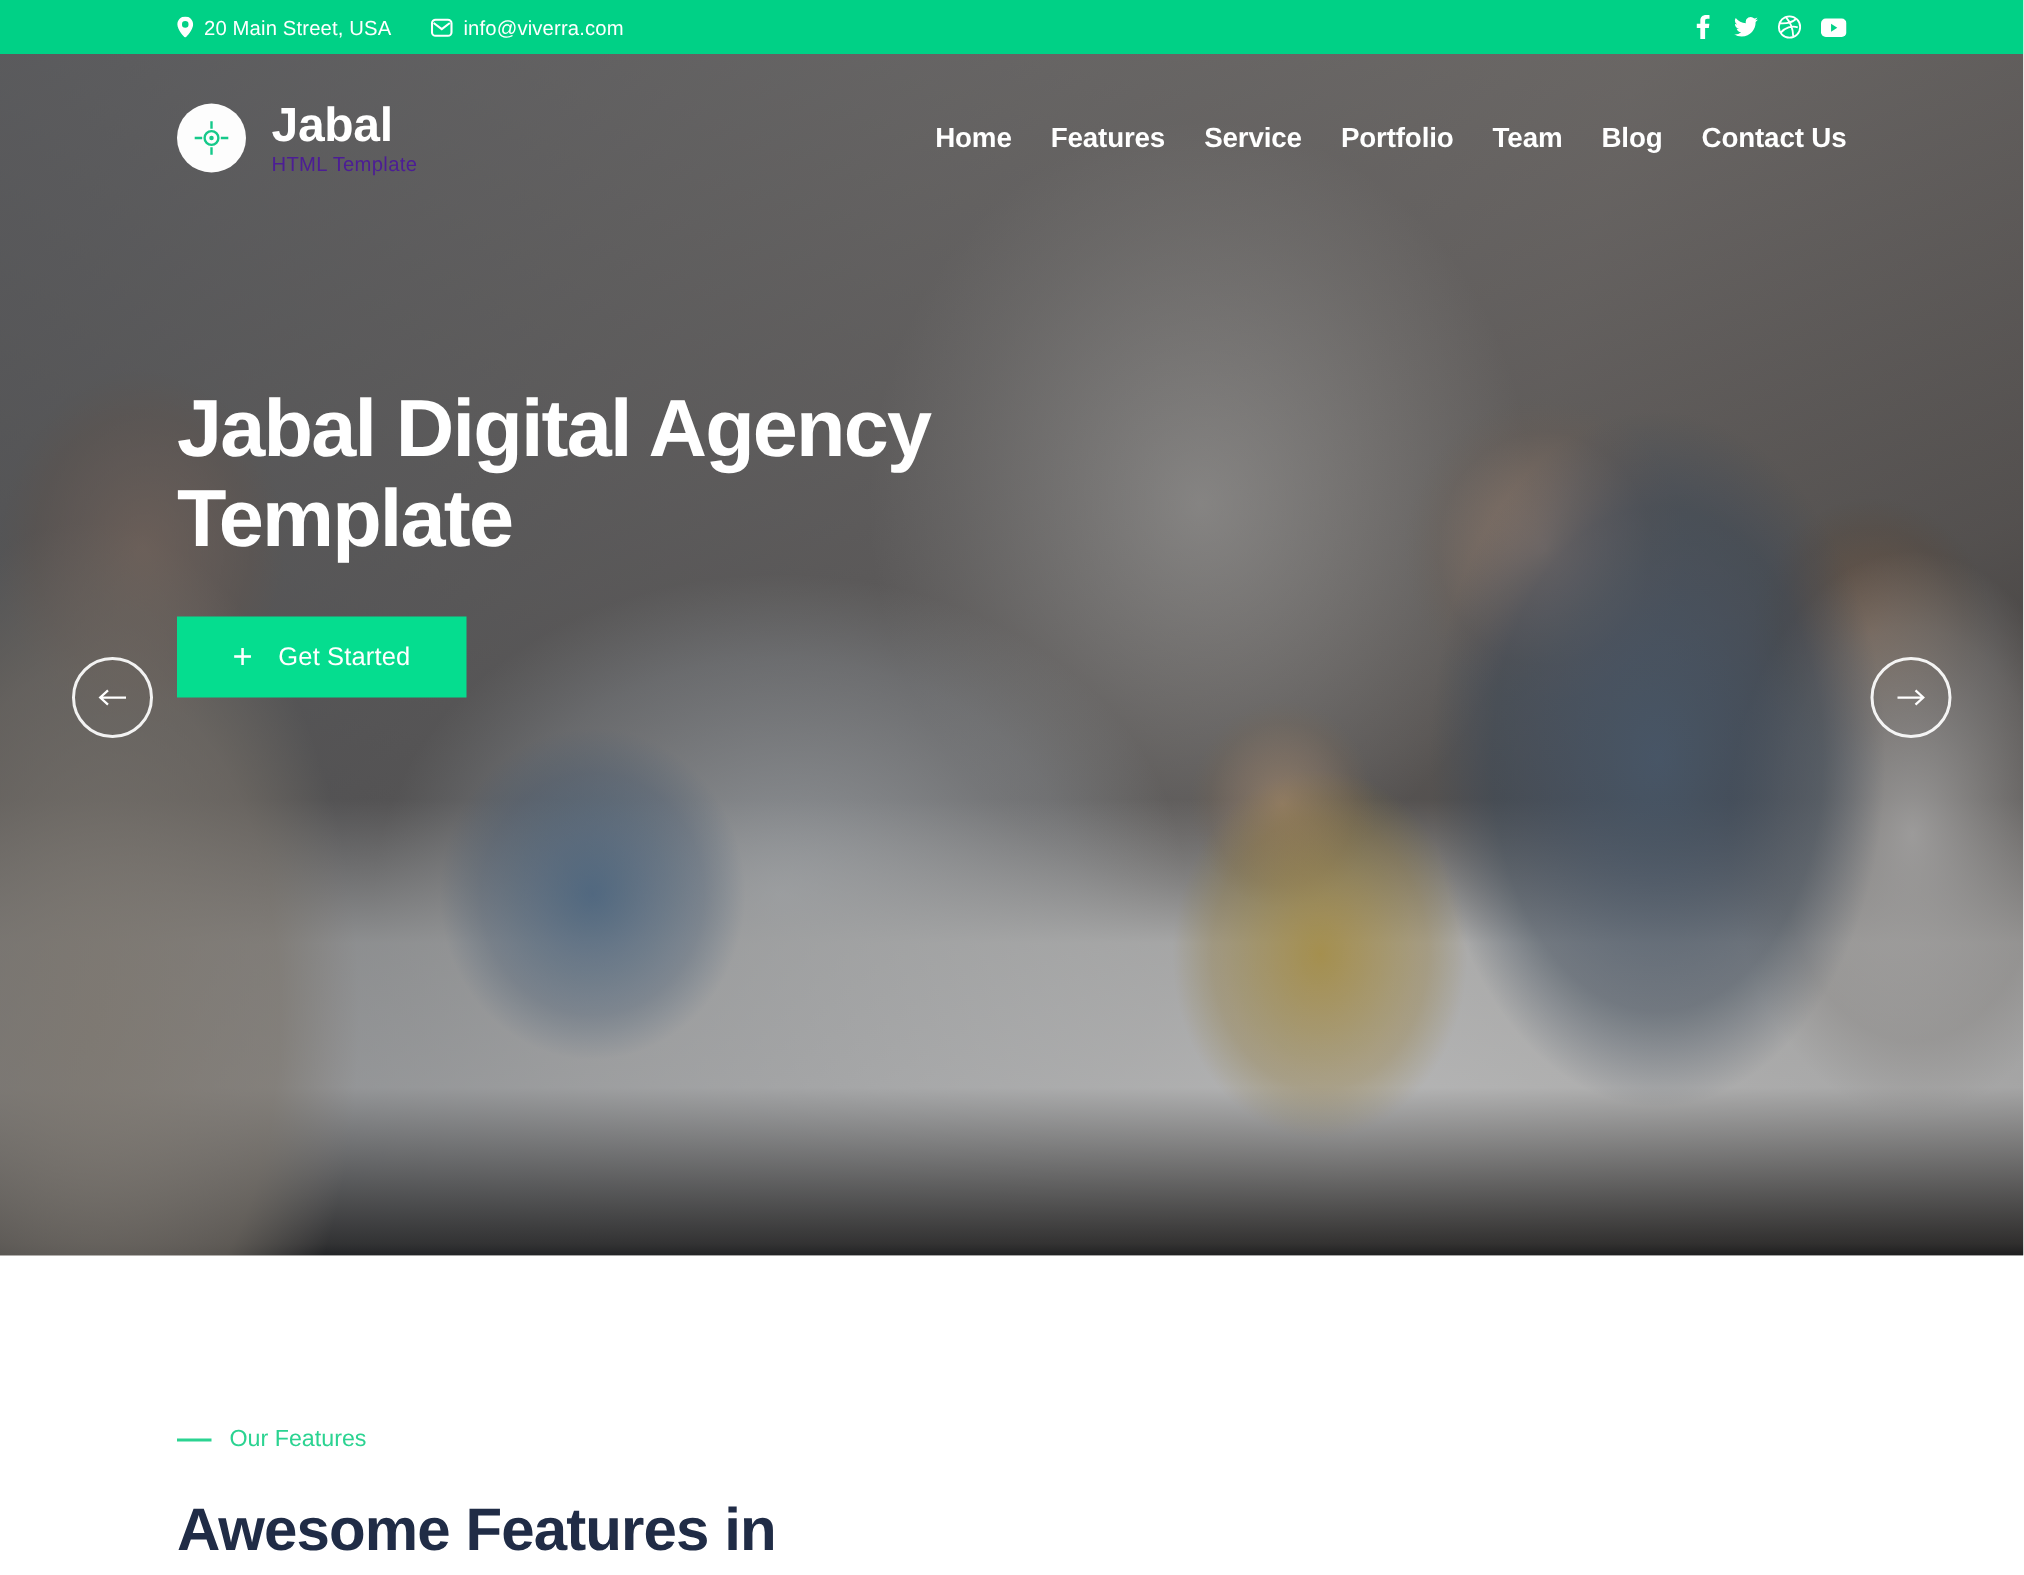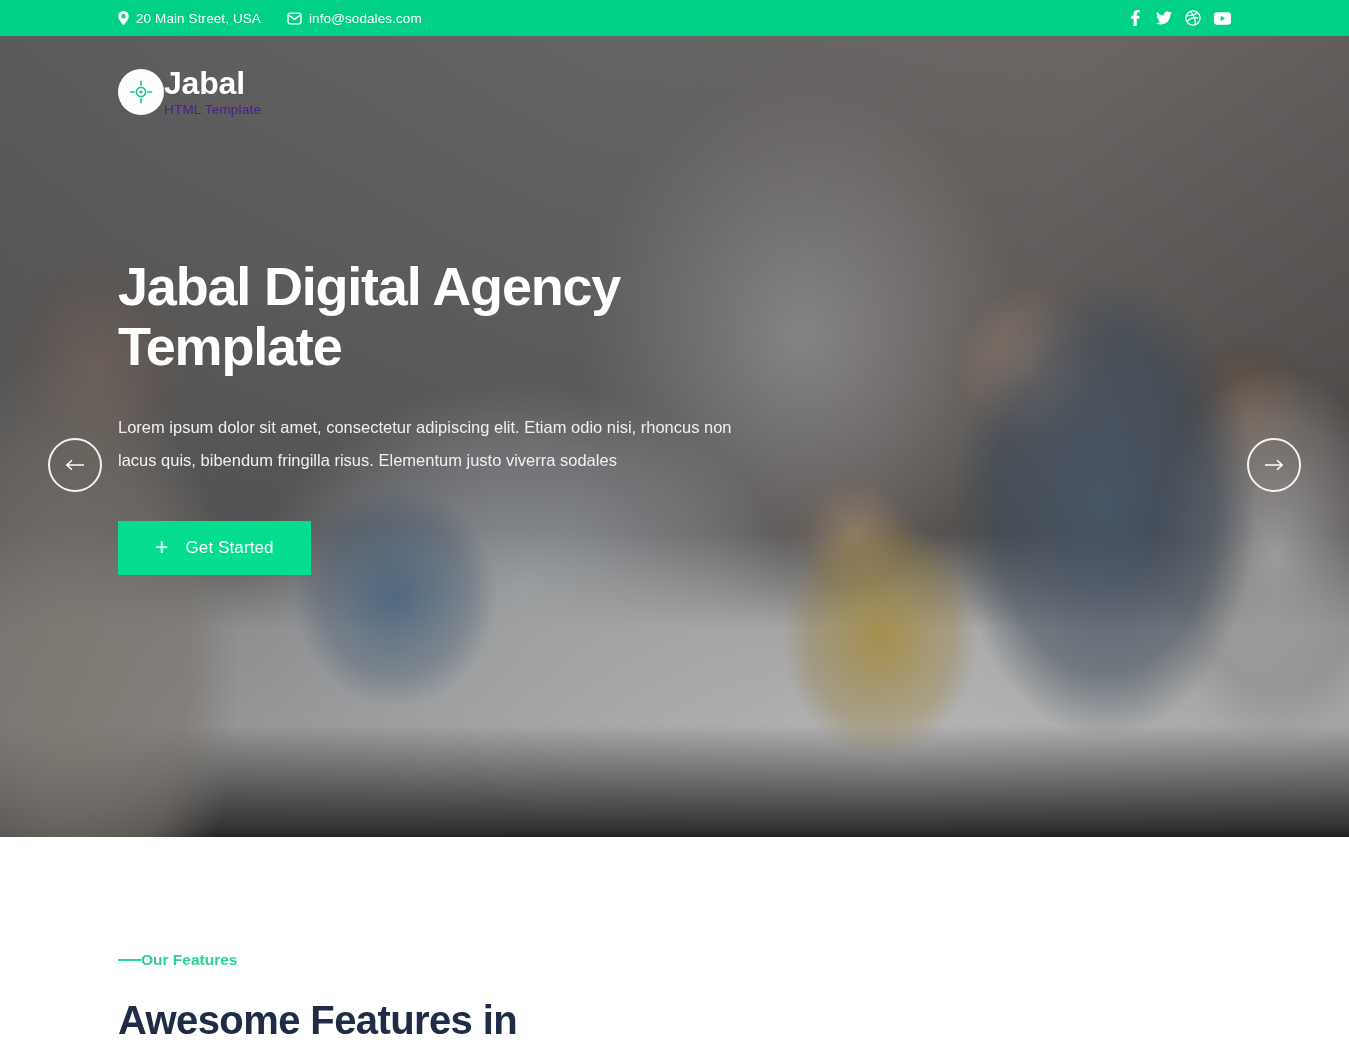--- a/index.html
+++ b/index.html
@@ -65,21 +65,21 @@
   }
   .hero-inner{ position:relative; z-index:10; height:100%; }
 
   
   .header{
     height:112px;
     padding:0 118px;
     display:flex;
     align-items:center;
   }
-  .brand{ display:flex; align-items:center; }
+  .brand{ display:flex; align-items:center; gap:17px; }
   .brand-mark{
     width:46px;height:46px;border-radius:50%;
     background:#fdfdfd;
     display:flex;align-items:center;justify-content:center;
     flex:0 0 auto;
   }
   .brand-text{ line-height:1; }
   .brand-name{
     font-size:32px; font-weight:600; color:#ffffff; letter-spacing:-.2px; display:block;
   }
@@ -153,24 +153,24 @@
   .car-prev{ left:48px; }
   .car-next{ right:48px; }
   .car-arrow svg{display:block;}
 
   
   .features{
     background:#ffffff;
     padding:114px 118px 0 118px;
   }
   .sec-label{
-    display:flex; align-items:center; 
+    display:flex; align-items:center; gap:12px;
     color:#2bd391;
     font-size:15.5px;
-    font-weight:700;
+    font-weight:400;
     margin-bottom:26px;
   }
   .sec-dash{
     width:23px;height:2px;background:#2bd391;display:block;flex:0 0 auto;
   }
   .sec-title{
     color:#202c46;
     font-size:40px;
     font-weight:700;
     line-height:1.28;
@@ -193,21 +193,21 @@
       <span>20 Main Street, USA</span>
     </div>
 
     <div class="tb-item">
       <span>
         <svg width="15" height="13" viewBox="0 0 16 14" fill="none" stroke="#fff" stroke-width="1.5">
           <rect x="1" y="1.2" width="14" height="11.6" rx="2.6"></rect>
           <path d="M2.2 3.6 8 8l5.8-4.4"></path>
         </svg>
       </span>
-      <span>info@sodales.com</span>
+      <span>info@viverra.com</span>
     </div>
 
   </div>
 
   <div class="topbar-right">
     <a class="soc" href="#">
       <svg width="9" height="16" viewBox="0 0 10 18" fill="#fff">
           <path d="M6.4 18V9.8h2.8l.4-3.2H6.4V4.5c0-.9.3-1.6 1.6-1.6H9.7V.1C9.4.1 8.3 0 7.1 0 4.5 0 2.8 1.6 2.8 4.2v2.4H0v3.2h2.8V18z"></path>
         </svg>
     </a>
@@ -245,25 +245,33 @@
             <circle cx="13" cy="13" r="1.5" fill="#15c98a" stroke="none"></circle>
             <path d="M13 1.8v5M13 19.2v5M1.8 13h5M19.2 13h5"></path>
           </svg>
         </div>
         <div class="brand-text">
           <span class="brand-name">Jabal</span>
           <span class="brand-sub">HTML Template</span>
         </div>
       </div>
 
+      <nav class="nav">
+        <a href="#">Home</a>
+        <a href="#">Features</a>
+        <a href="#">Service</a>
+        <a href="#">Portfolio</a>
+        <a href="#">Team</a>
+        <a href="#">Blog</a>
+        <a href="#">Contact Us</a>
+      </nav>
     </header>
 
     <div class="hero-content">
       <h1 class="hero-title">Jabal Digital Agency Template</h1>
-      <p class="hero-desc">Lorem ipsum dolor sit amet, consectetur adipiscing elit. Etiam odio nisi, rhoncus non lacus quis, bibendum fringilla risus. Elementum justo viverra sodales</p>
       <button class="btn-started">
         <span class="plus">+</span>
         <span>Get Started</span>
       </button>
     </div>
 
   </div>
 
   <div class="car-arrow car-prev">
     <span>

